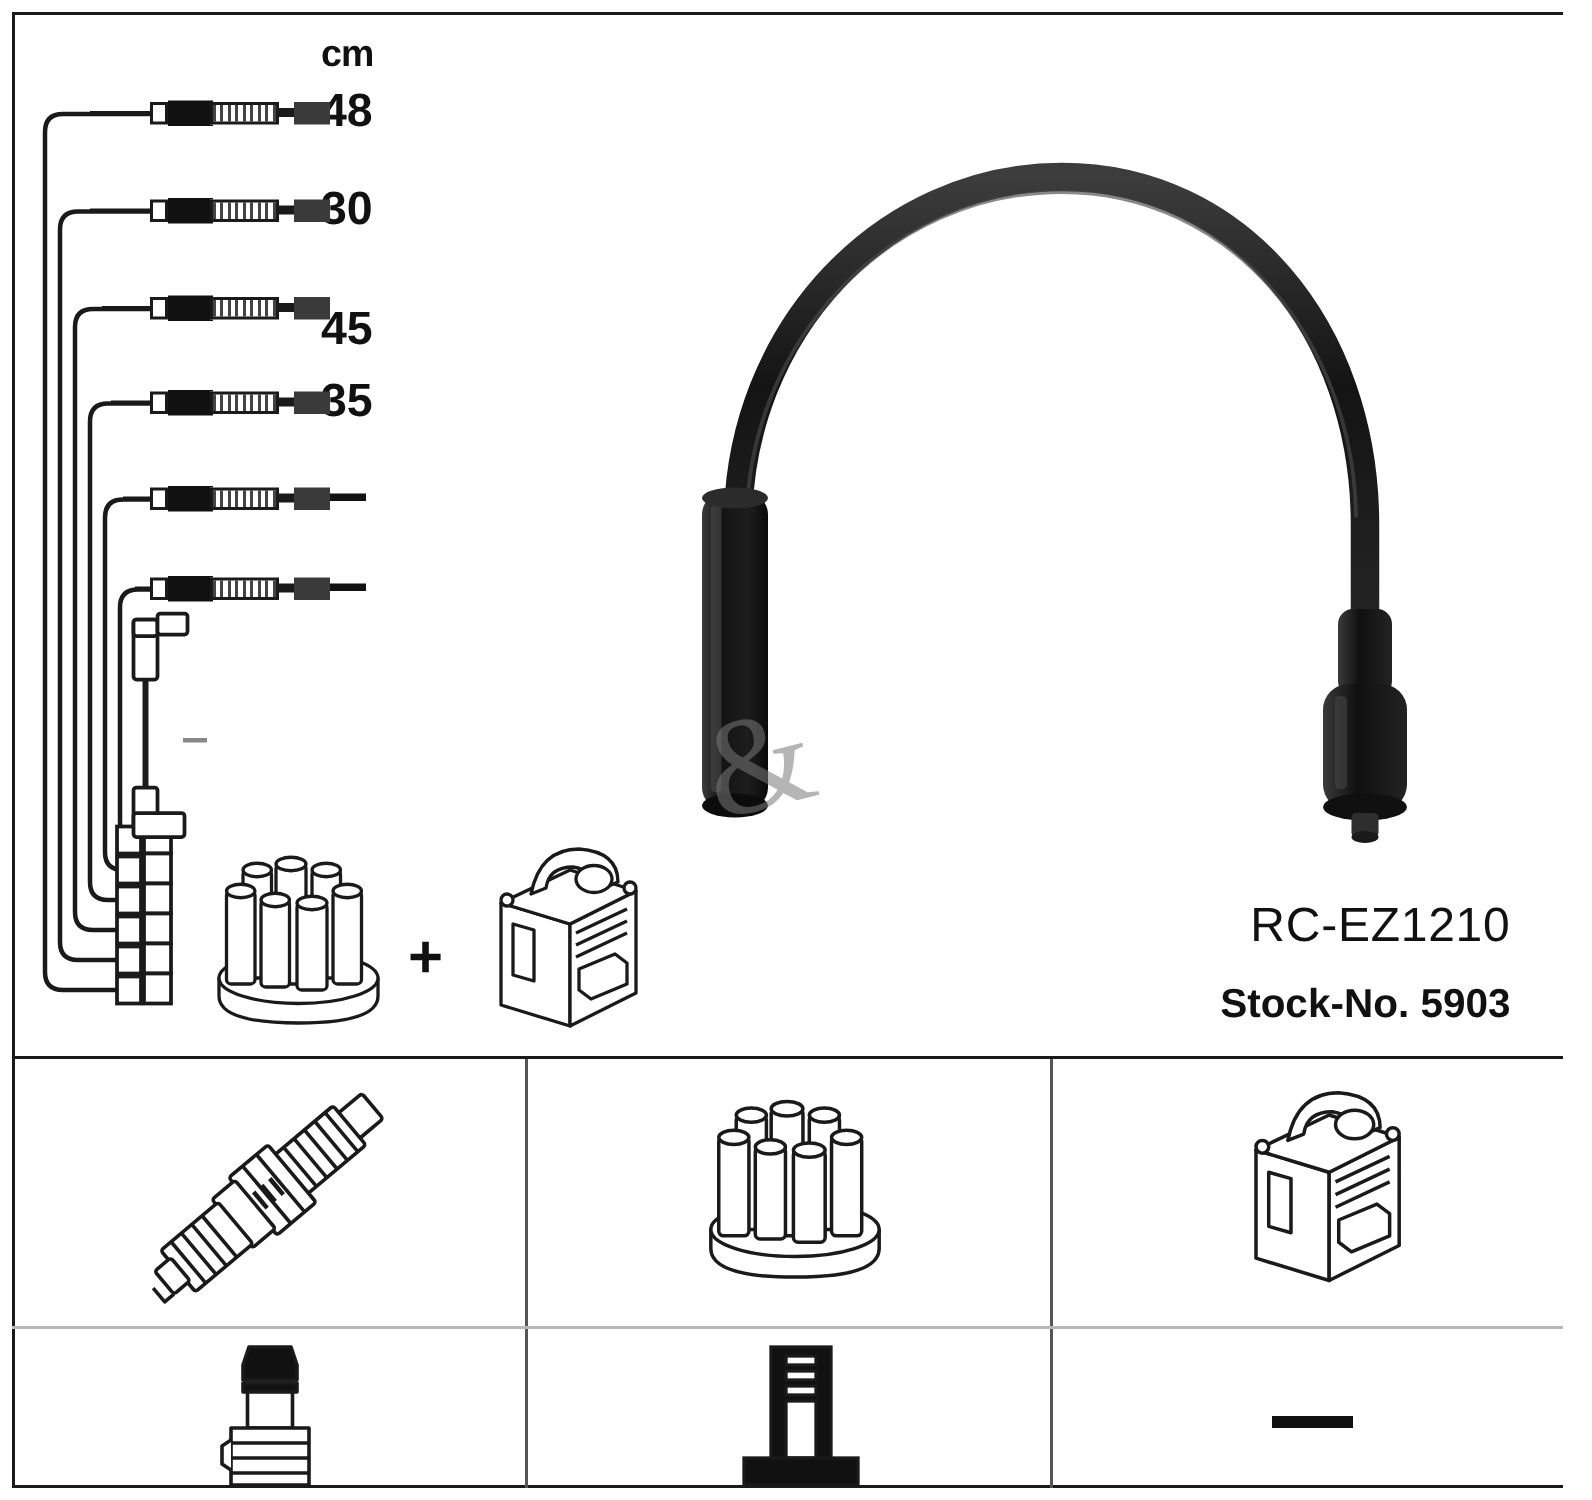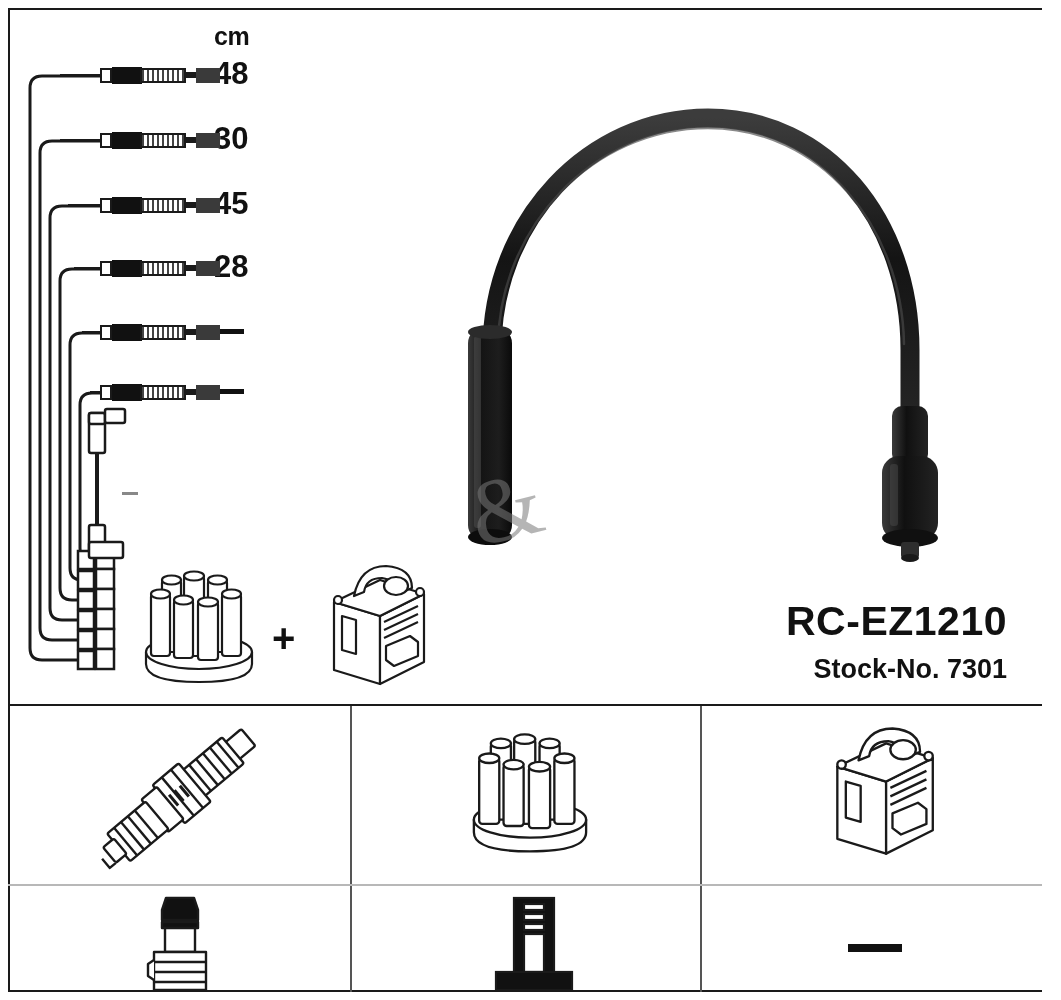--- a/index.html
+++ b/index.html
@@ -156,22 +156,22 @@
     font-weight: bold;
     color: #111;
     line-height: 1;
   }
 
   
   .product-code {
     position: absolute;
     right: 35px;
     top: 598px;
-    font-size: 41px;
-    font-weight: bold;
+    font-size: 32px;
+    font-weight: normal;
     color: #111;
     letter-spacing: 0.5px;
     white-space: nowrap;
   }
   .product-stock {
     position: absolute;
     right: 35px;
     top: 654px;
     font-size: 27px;
     font-weight: bold;
@@ -219,22 +219,22 @@
   <div class="frame-top"></div>
   <div class="frame-bottom"></div>
   <div class="grid-v c1"></div>
   <div class="grid-v c2"></div>
   <div class="grid-h"></div>
 
   <div class="cm-header">cm</div>
 
   <div class="cm-value" style="top:58px">48</div>
   <div class="cm-value" style="top:123px">30</div>
-  <div class="cm-value" style="top:188px">45</div>
-  <div class="cm-value" style="top:251px">28</div>
+  <div class="cm-value" style="top:203px">45</div>
+  <div class="cm-value" style="top:251px">35</div>
   <div class="cm-dash" style="top:329px"></div>
   <div class="cm-dash" style="top:389px"></div>
 
   <svg class="bundle" width="300" height="700" viewBox="0 0 300 700">
     <g fill="none" stroke="#1a1a1a" stroke-width="3">
 
       <path d="M102,76 L42,76 Q30,76 30,88 L30,648 Q30,660 42,660 L78,660"></path>
 
       <path d="M102,141 L52,141 Q40,141 40,153 L40,628 Q40,640 52,640 L78,640"></path>
 
@@ -422,21 +422,21 @@
       <ellipse cx="470" cy="438" rx="28" ry="9" fill="#101010"></ellipse>
 
       <rect x="461" y="442" width="18" height="16" rx="3" fill="#2e2e2e"></rect>
       <ellipse cx="470" cy="458" rx="9" ry="4" fill="#1a1a1a"></ellipse>
     </g>
   </svg>
 
   <div class="watermark">&amp;</div>
 
   <div class="product-code">RC-EZ1210</div>
-  <div class="product-stock">Stock-No. 7301</div>
+  <div class="product-stock">Stock-No. 5903</div>
 
   <svg style="position:absolute; left:70px; top:716px;" width="220" height="160" viewBox="0 0 220 160">
     <g transform="rotate(-40 110 80)">
       <g fill="#ffffff" stroke="#1a1a1a" stroke-width="2.4" stroke-linejoin="round">
 
         <rect x="178" y="68" width="22" height="22" rx="2"></rect>
 
         <rect x="128" y="62" width="52" height="34" rx="2"></rect>
         <line x1="137" y1="62" x2="137" y2="96"></line>
         <line x1="146" y1="62" x2="146" y2="96"></line>

